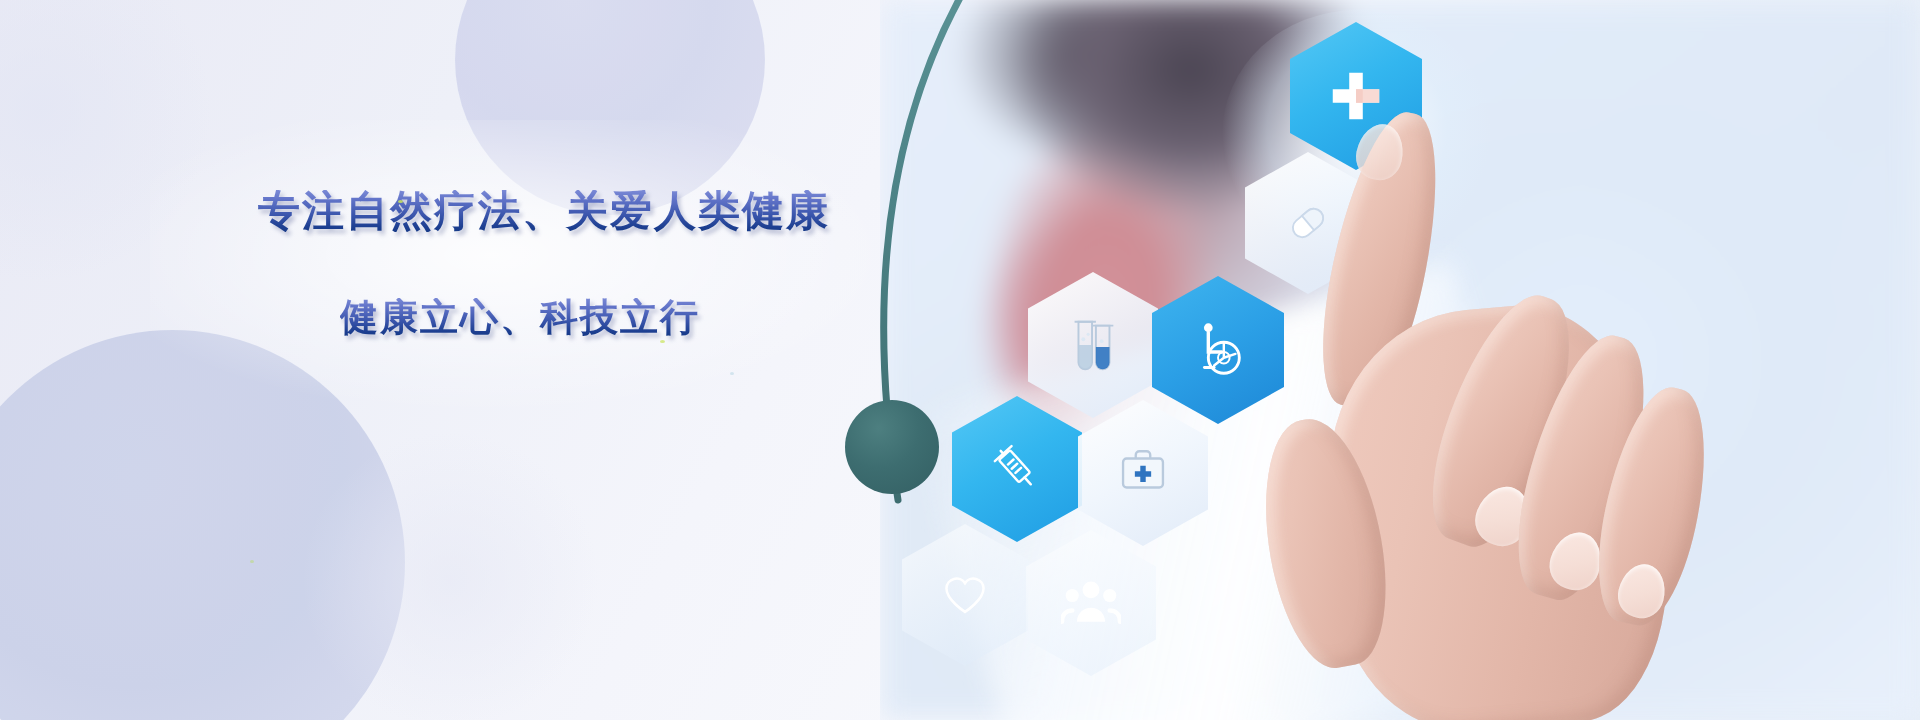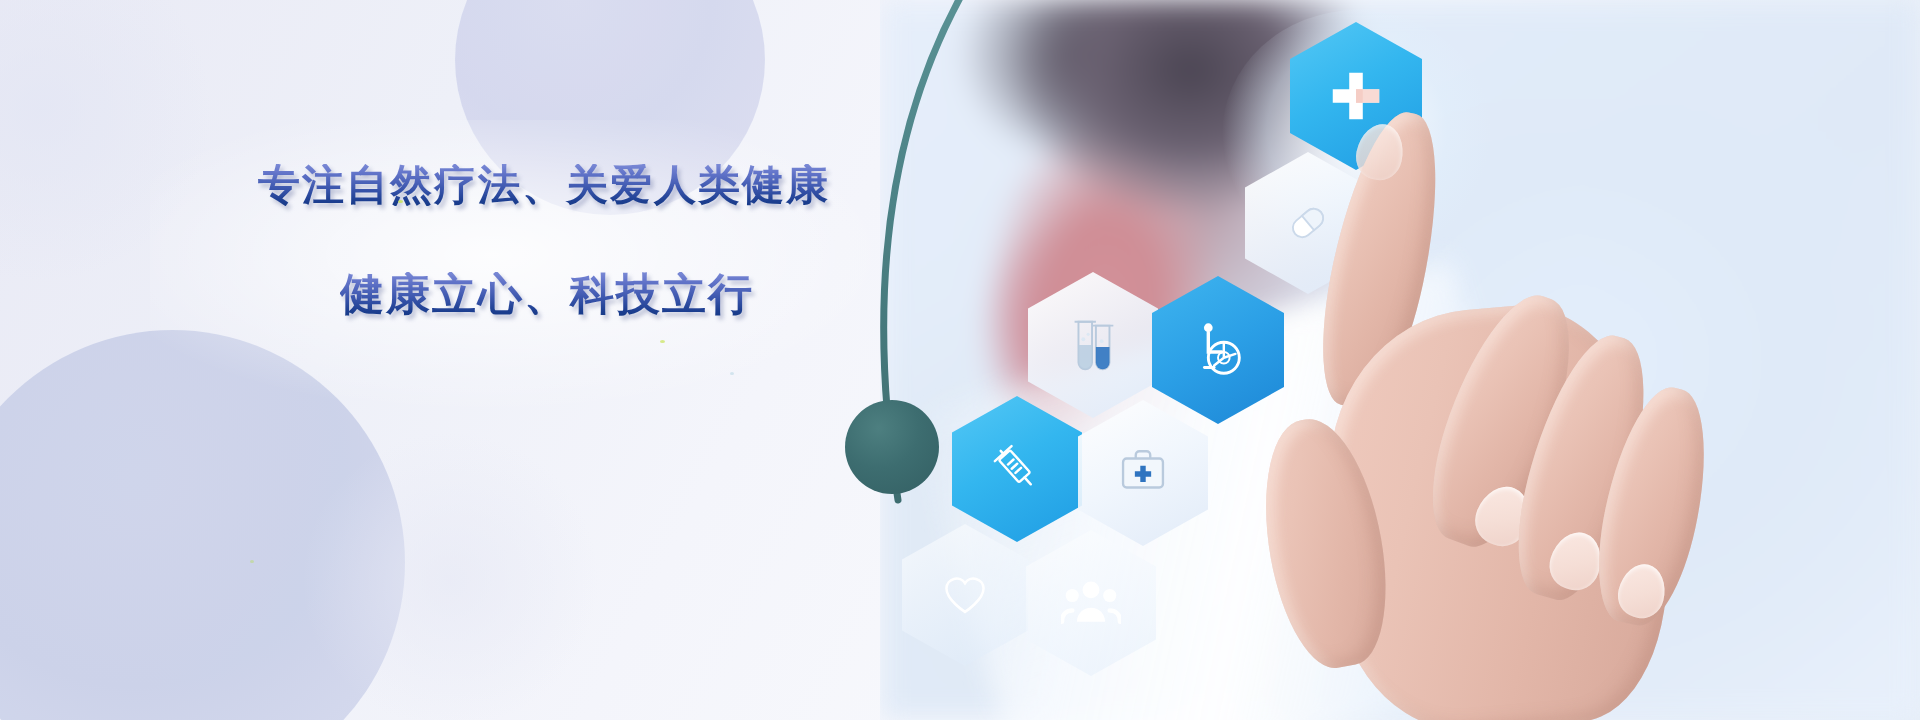--- a/index.html
+++ b/index.html
@@ -22,28 +22,28 @@
   #blob-faint-mid{left:300px;top:430px;width:300px;height:300px;
     background:radial-gradient(circle at 50% 50%,#e7e9f5 0%,rgba(236,238,248,0) 70%);
     opacity:.7;}
 
   
   #sheen{position:absolute;left:150px;top:120px;width:760px;height:300px;
     background:radial-gradient(ellipse at 45% 45%,rgba(255,255,255,.85) 0%,rgba(255,255,255,0) 68%);
     pointer-events:none;}
 
   
-  #headline{position:absolute;left:258px;top:164px;width:640px;}
+  #headline{position:absolute;left:258px;top:190px;width:640px;}
   .line{font-weight:bold;letter-spacing:2px;line-height:1;white-space:nowrap;
     background:linear-gradient(180deg,#7b8ad6 0%,#6274c9 22%,#3a55ac 60%,#1d3f91 88%,#173a87 100%);
     -webkit-background-clip:text;background-clip:text;color:transparent;
     -webkit-text-fill-color:transparent;
     filter:drop-shadow(3px 4px 2px rgba(120,128,170,.45));}
   #line1{font-size:42px;}
-  #line2{font-size:44px;margin-top:66px;margin-left:82px;}
+  #line2{font-size:38px;margin-top:66px;margin-left:82px;}
 
   
   #arc-wrap{position:absolute;left:820px;top:-20px;width:220px;height:560px;pointer-events:none;}
   #knob{position:absolute;left:845px;top:400px;width:94px;height:94px;border-radius:50%;
     background:radial-gradient(circle at 36% 30%,#4d7f80 0%,#3d6d70 45%,#335f63 100%);}
 
   
   #photo{position:absolute;left:880px;top:0;width:1040px;height:720px;overflow:hidden;}
   #photo-blur{position:absolute;inset:0;
     background:

